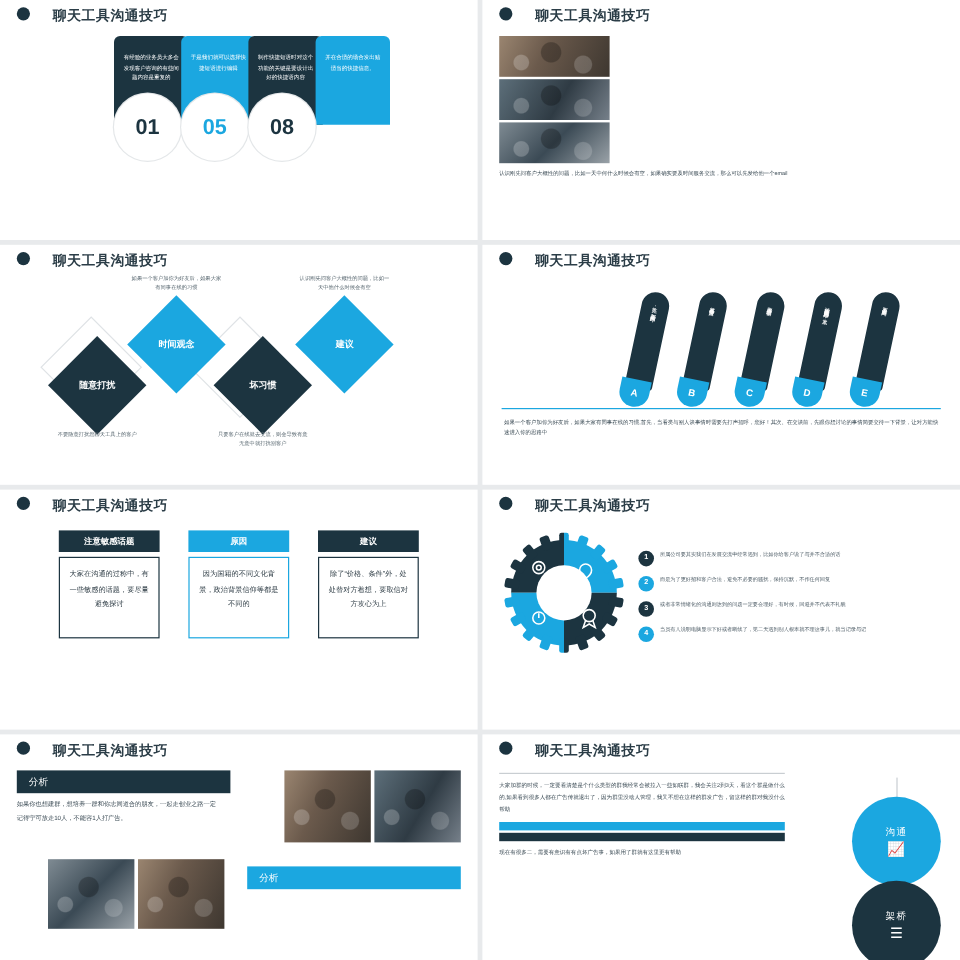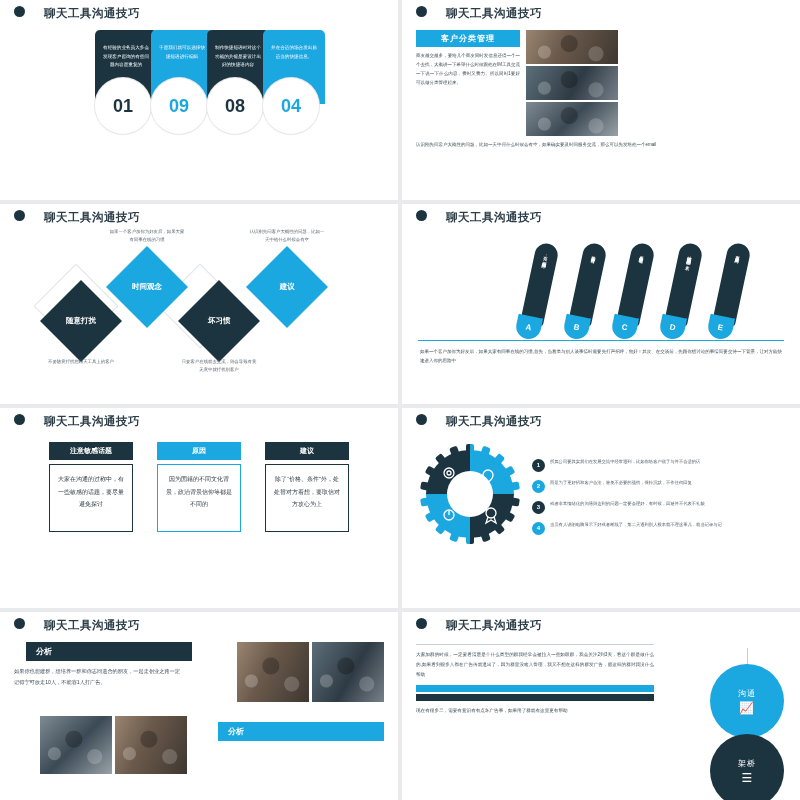--- a/index.html
+++ b/index.html
@@ -137,21 +137,21 @@
     width:13px;height:13px;border-radius:50%;flex:none;
     display:flex;align-items:center;justify-content:center;
     font-size:6px;color:#fff;font-weight:bold;margin-top:1px;
   }
   .s6-num.dark{background:#1c3440;}
   .s6-num.blue{background:#1ba7e0;}
   .s6-txt{font-size:4.3px;line-height:2.0;color:#4b5a64;}
   
   .s7-body{padding:4px 14px 0 14px;position:relative;height:170px;}
   .s7-card{width:178px;}
-  .s7-h{font-size:8px;font-weight:bold;color:#fff;padding:4px 10px;margin-left:12px;}
+  .s7-h{font-size:8px;font-weight:normal;color:#fff;padding:4px 10px;}
   .s7-h.dark{background:#1c3440;}
   .s7-h.blue{background:#1ba7e0;}
   .s7-p{font-size:5.2px;line-height:2.1;color:#3a4a54;padding:5px 10px 0 0;}
   .s7-photos{position:absolute;right:14px;top:4px;display:flex;gap:3px;}
   .s7-photos .ph{width:72px;height:60px;}
   .s7-row2{position:absolute;left:40px;top:78px;display:flex;gap:3px;}
   .s7-row2 .ph{width:72px;height:58px;}
   .s7-card2{position:absolute;right:14px;top:84px;width:178px;}
   
   .s8-body{padding:6px 14px 0 14px;position:relative;height:170px;}
@@ -182,43 +182,38 @@
       <span class="sl-dot"></span>
       <span class="sl-title">聊天工具沟通技巧</span>
     </div>
     <div class="s1-wrap">
       <div class="s1-card">
         <div class="s1-bar dark">有经验的业务员大多会发现客户咨询的有些问题内容是重复的</div>
         <div class="s1-circ dark">01</div>
       </div>
       <div class="s1-card">
         <div class="s1-bar blue">于是我们就可以选择快捷短语进行编辑</div>
-        <div class="s1-circ blue">09</div>
+        <div class="s1-circ blue">05</div>
       </div>
       <div class="s1-card">
         <div class="s1-bar dark">制作快捷短语时对这个功能的关键是要设计出好的快捷语内容</div>
         <div class="s1-circ dark">08</div>
       </div>
       <div class="s1-card">
         <div class="s1-bar blue">并在合适的场合发出贴适当的快捷信息。</div>
-        <div class="s1-circ blue">04</div>
       </div>
     </div>
   </div>
 
   <div class="slide">
     <div class="sl-head">
       <span class="sl-dot"></span>
       <span class="sl-title">聊天工具沟通技巧</span>
     </div>
     <div class="s2-body">
-      <div class="s2-left">
-        <div class="s2-badge">客户分类管理</div>
-        <div class="s2-para">商友越交越多，要给几个商友同时发信息还得一个一个去找，大概讲一下希望什么时候跟他在IM工具交流一下说一下什么内容，费时又费力。所以同时1要好可以做分类管理起来。</div>
-      </div>
       <div class="s2-right">
         <div class="ph a"></div>
         <div class="ph b"></div>
         <div class="ph c"></div>
       </div>
     </div>
     <div class="s2-foot">认识刚先问客户大概性的问题，比如一天中何什么时候会有空，如果确实要及时间服务交流，那么可以先发给他一个email</div>
   </div>
 
   <div class="slide">

